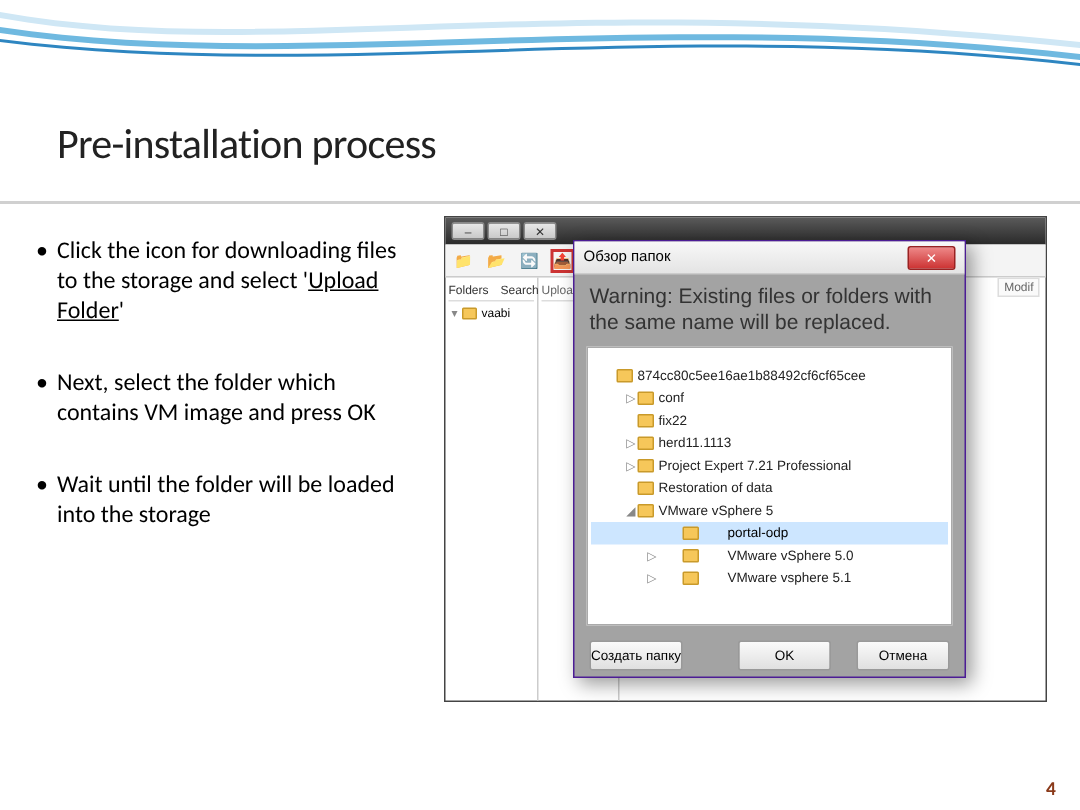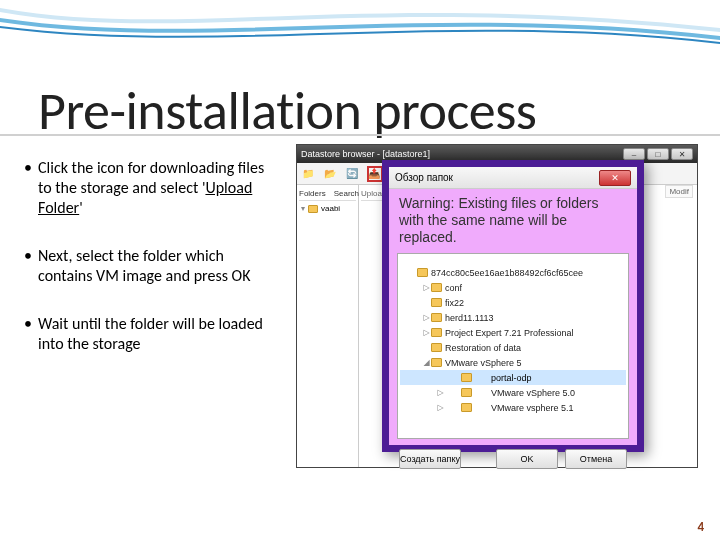--- a/index.html
+++ b/index.html
@@ -1,19 +1,19 @@
 <!DOCTYPE html>
 <html><head>
 <meta charset="utf-8">
 <style>
   * { box-sizing: border-box; margin: 0; padding: 0; }
   body { width: 720px; height: 540px; font-family: Calibri, Arial, sans-serif; background: #fff; position: relative; overflow: hidden; }
   .top-swoosh { position: absolute; top: 0; left: 0; width: 720px; height: 50px; }
   .top-swoosh svg { width: 100%; height: 100%; }
-  .title { position: absolute; top: 78px; left: 38px; font-size: 54px; color: #222; font-weight: 400; letter-spacing: -0.5px; }
+  .title { position: absolute; top: 78px; left: 38px; font-size: 28px; color: #222; font-weight: 400; letter-spacing: -0.5px; }
   .title-underline { position: absolute; top: 134px; left: 0; width: 720px; height: 2px; background: #d0d0d0; }
   .content { position: absolute; top: 158px; left: 24px; width: 252px; font-size: 16px; color: #000; line-height: 1.25; }
   .bul { display: flex; margin-bottom: 28px; }
   .bul-mark { width: 14px; flex: none; }
   .bul-text { flex: 1; }
   .bul-text u { text-decoration: underline; }
   .page-num { position: absolute; bottom: 6px; right: 16px; font-size: 13px; color: #8a3a1a; font-weight: bold; }
   
   .shot { position: absolute; top: 144px; left: 296px; width: 402px; height: 324px; font-family: Tahoma, Arial, sans-serif; font-size: 9px; }
   
@@ -26,37 +26,37 @@
   .tb-icon { width: 16px; height: 16px; display: flex; align-items: center; justify-content: center; font-size: 10px; }
   .tb-hl { border: 2px solid #c33; padding: 1px; }
   .ds-body { display: flex; height: calc(100% - 40px); }
   .ds-left { width: 62px; border-right: 1px solid #ccc; padding: 2px; }
   .tab-row { display: flex; font-size: 8px; color: #333; gap: 8px; padding: 2px 0; border-bottom: 1px solid #ddd; }
   .folder-row { display: flex; align-items: center; gap: 3px; padding: 3px 2px; font-size: 8px; }
   .fld-ico { width: 10px; height: 8px; background: #f6c75a; border: 1px solid #c99a2a; border-radius: 1px; }
   .ds-mid { width: 54px; border-right: 1px solid #ccc; padding: 2px; font-size: 8px; color: #666; }
   .ds-right { flex: 1; padding: 2px; }
   
-  .dlg { position: absolute; top: 16px; left: 86px; width: 262px; height: 292px; background: #f0abfc; border: 7px solid #4c1d95; box-shadow: 4px 4px 12px rgba(0,0,0,0.4); }
+  .dlg { position: absolute; top: 16px; left: 86px; width: 262px; height: 292px; background: #a3a3a3; border: 1px solid #4c1d95; box-shadow: 4px 4px 12px rgba(0,0,0,0.4); }
   .dlg-title { height: 22px; background: linear-gradient(#f8f8f8,#e4e4e4); border-bottom: 1px solid #ccc; display: flex; align-items: center; padding: 0 6px; font-size: 10px; }
   .dlg-title-text { flex: 1; }
   .dlg-close { width: 32px; height: 16px; background: linear-gradient(#e88,#c33); border: 1px solid #922; border-radius: 2px; color: #fff; display: flex; align-items: center; justify-content: center; font-size: 9px; }
   .dlg-msg { padding: 6px 10px; font-size: 14px; color: #333; line-height: 1.2; }
   .dlg-tree { background: #fff; border: 1px solid #aaa; margin: 2px 8px; height: 186px; padding: 11px 2px; overflow: hidden; font-size: 9px; }
   .tree-row { display: flex; align-items: center; height: 15px; }
   .tri { width: 9px; text-align: center; color: #888; font-size: 8px; }
   .fld { width: 11px; height: 9px; background: #f6c75a; border: 1px solid #c99a2a; border-radius: 1px; margin-right: 3px; flex: none; }
   .fld.sel { background: #f6c75a; }
   .tree-row.sel { background: #cde6ff; }
   .tree-row.sel .lbl { color: #000; }
   .lbl { color: #222; white-space: nowrap; }
   .ind1 { padding-left: 8px; }
   .ind2 { padding-left: 22px; }
   .ind3 { padding-left: 36px; gap: 16px; }
-  .dlg-btns { display: flex; justify-content: flex-end; gap: 7px; padding: 8px 10px; }
+  .dlg-btns { display: flex; justify-content: flex-end; gap: 17px; padding: 8px 10px; }
   .btn { min-width: 62px; height: 20px; background: linear-gradient(#fafafa,#e0e0e0); border: 1px solid #999; border-radius: 2px; font-size: 9px; display: flex; align-items: center; justify-content: center; }
   .ds-right-head { position: absolute; top: 40px; right: 4px; font-size: 8px; color: #666; background:#fafafa; padding:1px 3px; border:1px solid #ddd; }
 </style>
 </head>
 <body>
 
 <div class="top-swoosh">
   <svg viewBox="0 0 720 50" preserveAspectRatio="none">
     <path d="M0,8 C180,40 360,-10 720,28 L720,32 C360,-6 180,44 0,12 Z" fill="#cfe7f5"></path>
     <path d="M0,18 C200,48 420,2 720,36 L720,40 C420,6 200,52 0,22 Z" fill="#6fb9e0"></path>
@@ -80,21 +80,20 @@
   </div>
   <div class="bul">
     <div class="bul-mark">•</div>
     <div class="bul-text">Wait until the folder will be loaded into the storage</div>
   </div>
 </div>
 
 <div class="shot">
   <div class="ds-win">
     <div class="ds-title">
-      <span class="ds-title-text">Datastore browser - [datastore1]</span>
       <div class="win-btns">
         <div class="win-btn">–</div>
         <div class="win-btn">□</div>
         <div class="win-btn">✕</div>
       </div>
     </div>
     <div class="ds-toolbar">
       <div class="tb-icon">📁</div>
       <div class="tb-icon">📂</div>
       <div class="tb-icon">🔄</div>

